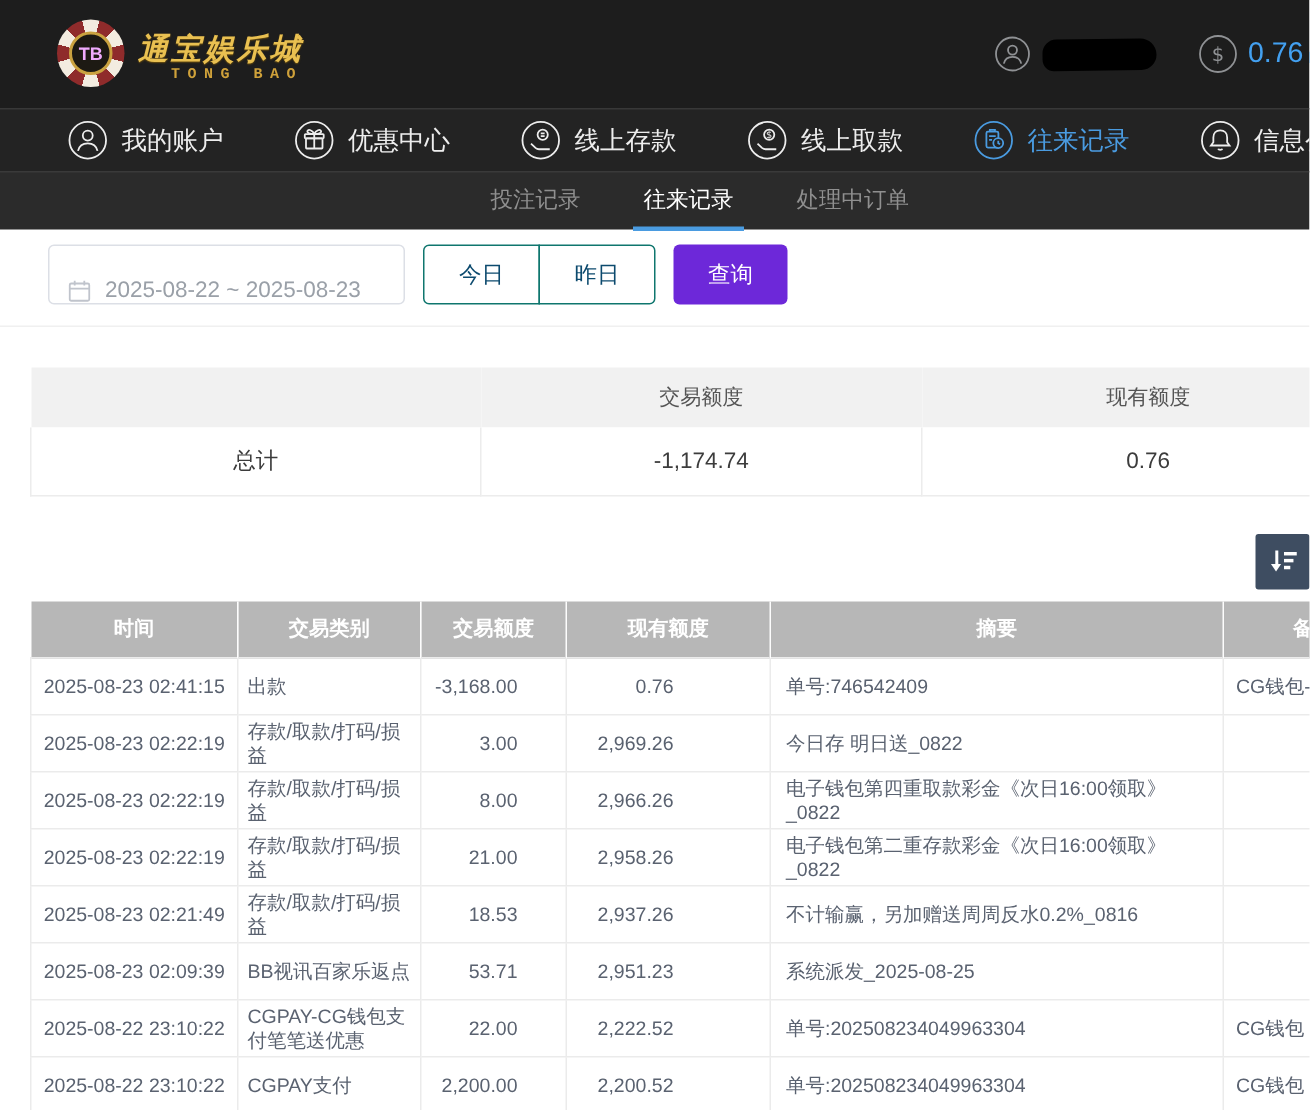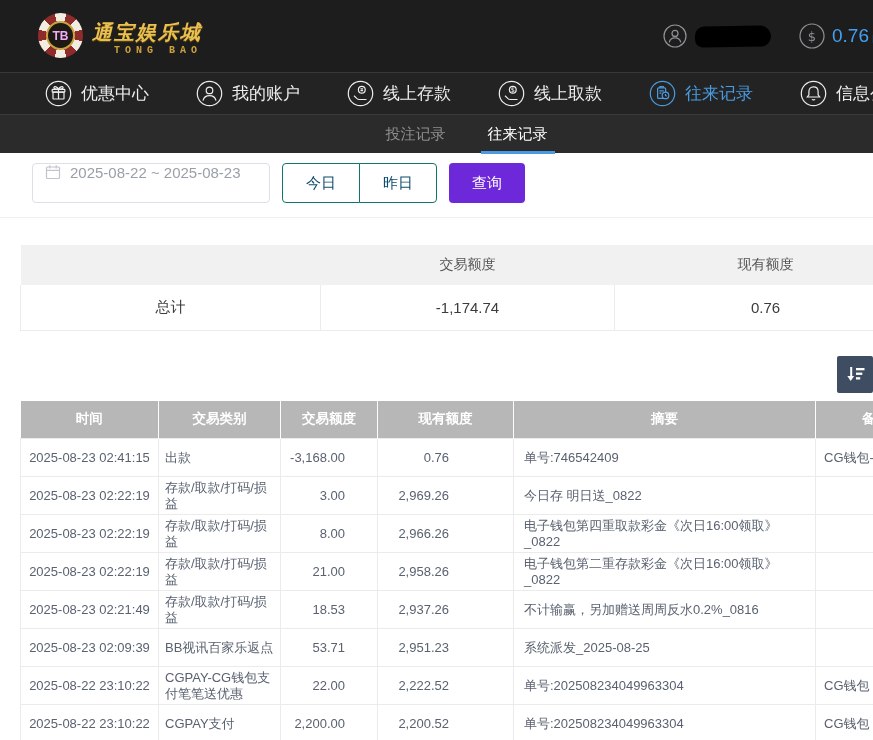--- a/index.html
+++ b/index.html
@@ -54,21 +54,21 @@
   .content { position:relative; height:587px; background:#fff; }
   .filters { display:flex; margin:10px 0 0 20px; height:40px; }
   .selectbox {
     width:200px; height:40px; border:1px solid #dcdfe6; border-radius:4px;
     display:flex; align-items:center; justify-content:space-between; padding:0 12px 0 8px; cursor:pointer;
   }
   .tag { background:#ecf5ff; border:1px solid #d9ecff; color:#53a2e4; font-size:14px; padding:3px 9px; border-radius:3px; }
   .caret { color:#b4b7bd; font-size:9px; }
   .datebox {
     width:238px; height:40px; margin-left:12px; border:1px solid #dcdfe6; border-radius:4px;
-    display:flex; align-items:flex-start; padding:0 12px; gap:9px; color:#9aa0a8; font-size:15px; cursor:pointer;
+    display:flex; align-items:flex-end; padding:0 12px; gap:9px; color:#9aa0a8; font-size:15px; cursor:pointer;
   }
   .btn-group { display:flex; margin-left:12px; }
   .btn-group button {
     width:78px; height:40px; background:#fff; border:1px solid #0f766e; margin-left:-1px;
     color:#0c4a6e; font-size:15px; cursor:pointer; font-family:inherit;
   }
   .btn-group button:first-child { border-radius:4px 0 0 4px; margin-left:0; }
   .btn-group button:last-child { border-radius:0 4px 4px 0; }
   .search-btn {
     width:76px; height:40px; margin-left:12px; background:#6d28d9; border:none; border-radius:4px;
@@ -132,38 +132,38 @@
     </span>
     <span class="balance">0.76</span>
     <span class="currency">R</span>
   </div>
 </header>
 
 <nav class="mainnav">
   <div class="nav-item">
     <svg width="27" height="27" viewBox="0 0 27 27" fill="none" stroke="currentColor" stroke-width="1.2">
       <circle cx="13.5" cy="13.5" r="12.2"></circle>
+        <circle cx="13.5" cy="10.4" r="3.3"></circle>
+      <path d="M7 20.6c.8-3.4 3.4-5 6.5-5s5.7 1.6 6.5 5"></path>
+    </svg>
+    <span>我的账户</span>
+  </div>
+  <div class="nav-item">
+    <svg width="27" height="27" viewBox="0 0 27 27" fill="none" stroke="currentColor" stroke-width="1.2">
+      <circle cx="13.5" cy="13.5" r="12.2"></circle>
       <rect x="8" y="12.2" width="11" height="6.8" rx="0.5"></rect>
       <rect x="7.2" y="9.4" width="12.6" height="2.8" rx="0.5"></rect>
       <line x1="13.5" y1="9.4" x2="13.5" y2="19"></line>
       <path d="M13.5 9.3c-1.2-2.6-3.9-3.3-4.5-2s1.7 2.1 4.5 2zm0 0c1.2-2.6 3.9-3.3 4.5-2s-1.7 2.1-4.5 2z"></path>
     </svg>
     <span>优惠中心</span>
   </div>
   <div class="nav-item">
     <svg width="27" height="27" viewBox="0 0 27 27" fill="none" stroke="currentColor" stroke-width="1.2">
       <circle cx="13.5" cy="13.5" r="12.2"></circle>
-        <circle cx="13.5" cy="10.4" r="3.3"></circle>
-      <path d="M7 20.6c.8-3.4 3.4-5 6.5-5s5.7 1.6 6.5 5"></path>
-    </svg>
-    <span>我的账户</span>
-  </div>
-  <div class="nav-item">
-    <svg width="27" height="27" viewBox="0 0 27 27" fill="none" stroke="currentColor" stroke-width="1.2">
-      <circle cx="13.5" cy="13.5" r="12.2"></circle>
       <circle cx="14.8" cy="9.8" r="3.4"></circle>
       <path d="M13.5 8.9h2.6M13.5 10.7h2.6"></path>
       <path d="M7 15.8l3 2.8c.7.6 1.4.9 2.3.9h7.2"></path>
     </svg>
     <span>线上存款</span>
   </div>
   <div class="nav-item">
     <svg width="27" height="27" viewBox="0 0 27 27" fill="none" stroke="currentColor" stroke-width="1.2">
       <circle cx="13.5" cy="13.5" r="12.2"></circle>
       <circle cx="14.8" cy="9.8" r="3.4"></circle>
@@ -188,20 +188,21 @@
       <path d="M13.5 6.9c2.9 0 4.6 2.1 4.6 4.7v3.2l1.6 2.2H7.3l1.6-2.2v-3.2c0-2.6 1.7-4.7 4.6-4.7z"></path>
       <path d="M12.1 19.2c.3.9 2.5.9 2.8 0"></path>
     </svg>
     <span>信息公告</span>
   </div>
 </nav>
 
 <div class="subnav">
   <div class="tab">投注记录</div>
   <div class="tab active">往来记录</div>
+  <div class="tab">处理中订单</div>
 </div>
 
 <div class="content">
 
   <div class="filters">
     <div class="datebox">
       <svg width="16" height="16" viewBox="0 0 16 16" fill="none" stroke="#c0c4cc" stroke-width="1.2">
         <rect x="1.5" y="3" width="13" height="11.5" rx="1"></rect>
         <line x1="4.8" y1="1.2" x2="4.8" y2="4.4"></line>
           <line x1="11.2" y1="1.2" x2="11.2" y2="4.4"></line>

